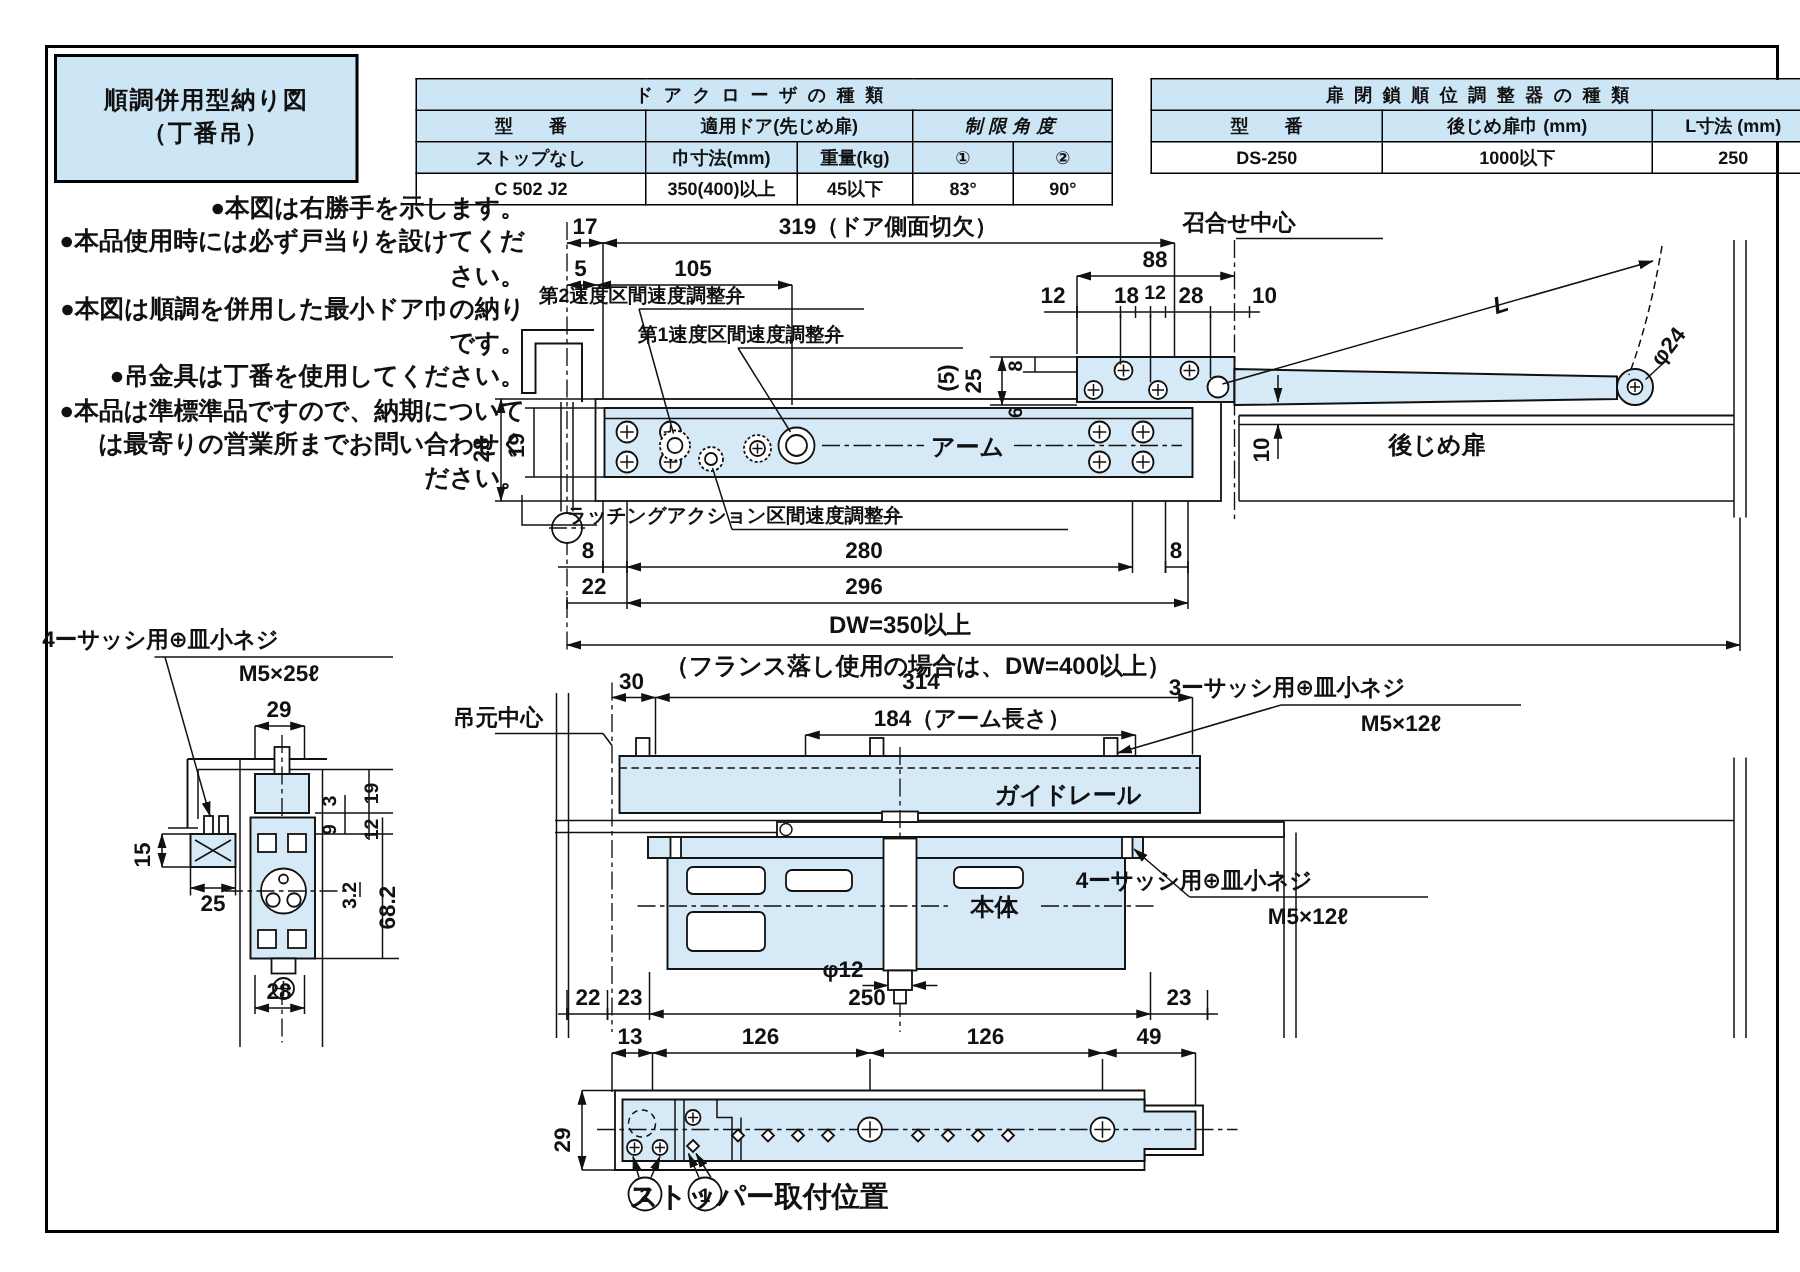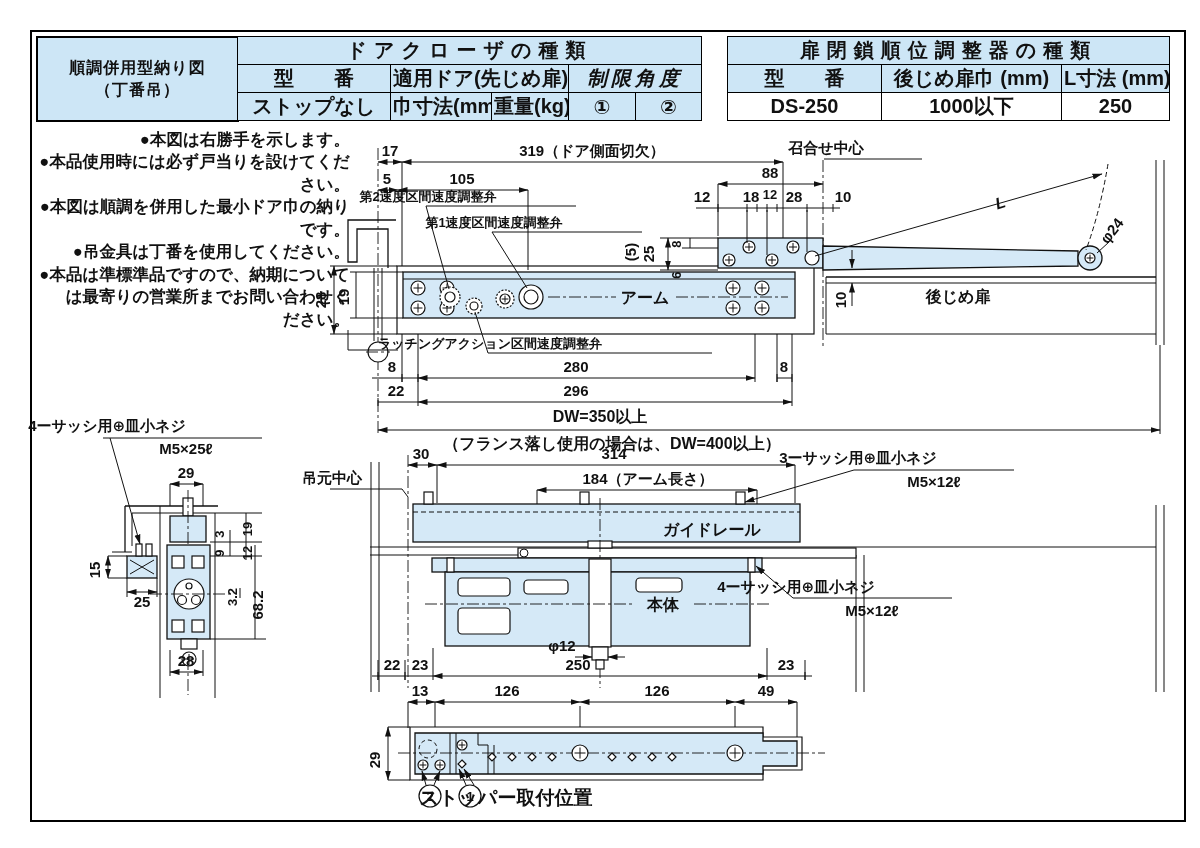--- a/index.html
+++ b/index.html
@@ -2,22 +2,22 @@
 <html><head>
 <meta charset="utf-8">
 <style>
   html,body{margin:0;padding:0;background:#fff;}
   body{width:1200px;height:848px;position:relative;overflow:hidden;
        font-family:"Liberation Sans","DejaVu Sans",sans-serif;font-weight:bold;color:#111;}
   .frame{position:absolute;left:30px;top:30px;width:1152px;height:788px;border:2px solid #000;}
   .titlebox{position:absolute;left:36px;top:36px;width:199px;height:82px;background:#cde6f6;
             border:2px solid #000;display:flex;flex-direction:column;align-items:center;justify-content:center;
             font-size:16px;line-height:1.35;letter-spacing:1px;}
-  table.tbl{position:absolute;top:36px;border-collapse:collapse;table-layout:fixed;
-            font-size:20px;font-weight:bold;}
+  table.tbl{position:absolute;top:52px;border-collapse:collapse;table-layout:fixed;
+            font-size:12px;font-weight:bold;margin-left:40px;}
   table.tbl td{border:1.6px solid #000;height:20px;padding:0 2px;text-align:center;white-space:nowrap;overflow:hidden;}
   table.tbl td.hd{background:#cde6f6;}
   .sp{letter-spacing:7px;}
   .sp2{letter-spacing:4px;font-style:italic;}
   #t1{left:237px;width:464px;}
   #t2{left:727px;width:442px;}
   .notes{position:absolute;left:38px;top:128px;width:312px;margin:0;padding:0;list-style:none;
          font-size:16.5px;line-height:1.36;}
   .notes li{padding-left:17px;text-indent:-17px;text-align:right;}
   svg{position:absolute;left:0;top:0;}
@@ -62,20 +62,27 @@
     <td class="hd">型　　番</td>
     <td colspan="2" class="hd">適用ドア(先じめ扉)</td>
     <td colspan="2" class="hd sp2">制限角度</td>
   </tr>
   <tr>
     <td class="hd">ストップなし</td>
     <td class="hd">巾寸法(mm)</td>
     <td class="hd">重量(kg)</td>
     <td class="hd">①</td>
     <td class="hd">②</td>
+  </tr>
+  <tr>
+    <td>C 502 J2</td>
+    <td>350(400)以上</td>
+    <td>45以下</td>
+    <td>83°</td>
+    <td>90°</td>
   </tr>
 </tbody>
   </table>
 
 <table class="tbl" id="t2">
   <colgroup>
       <col style="width:154px">
       <col style="width:180px">
       <col style="width:108px">
     </colgroup>

